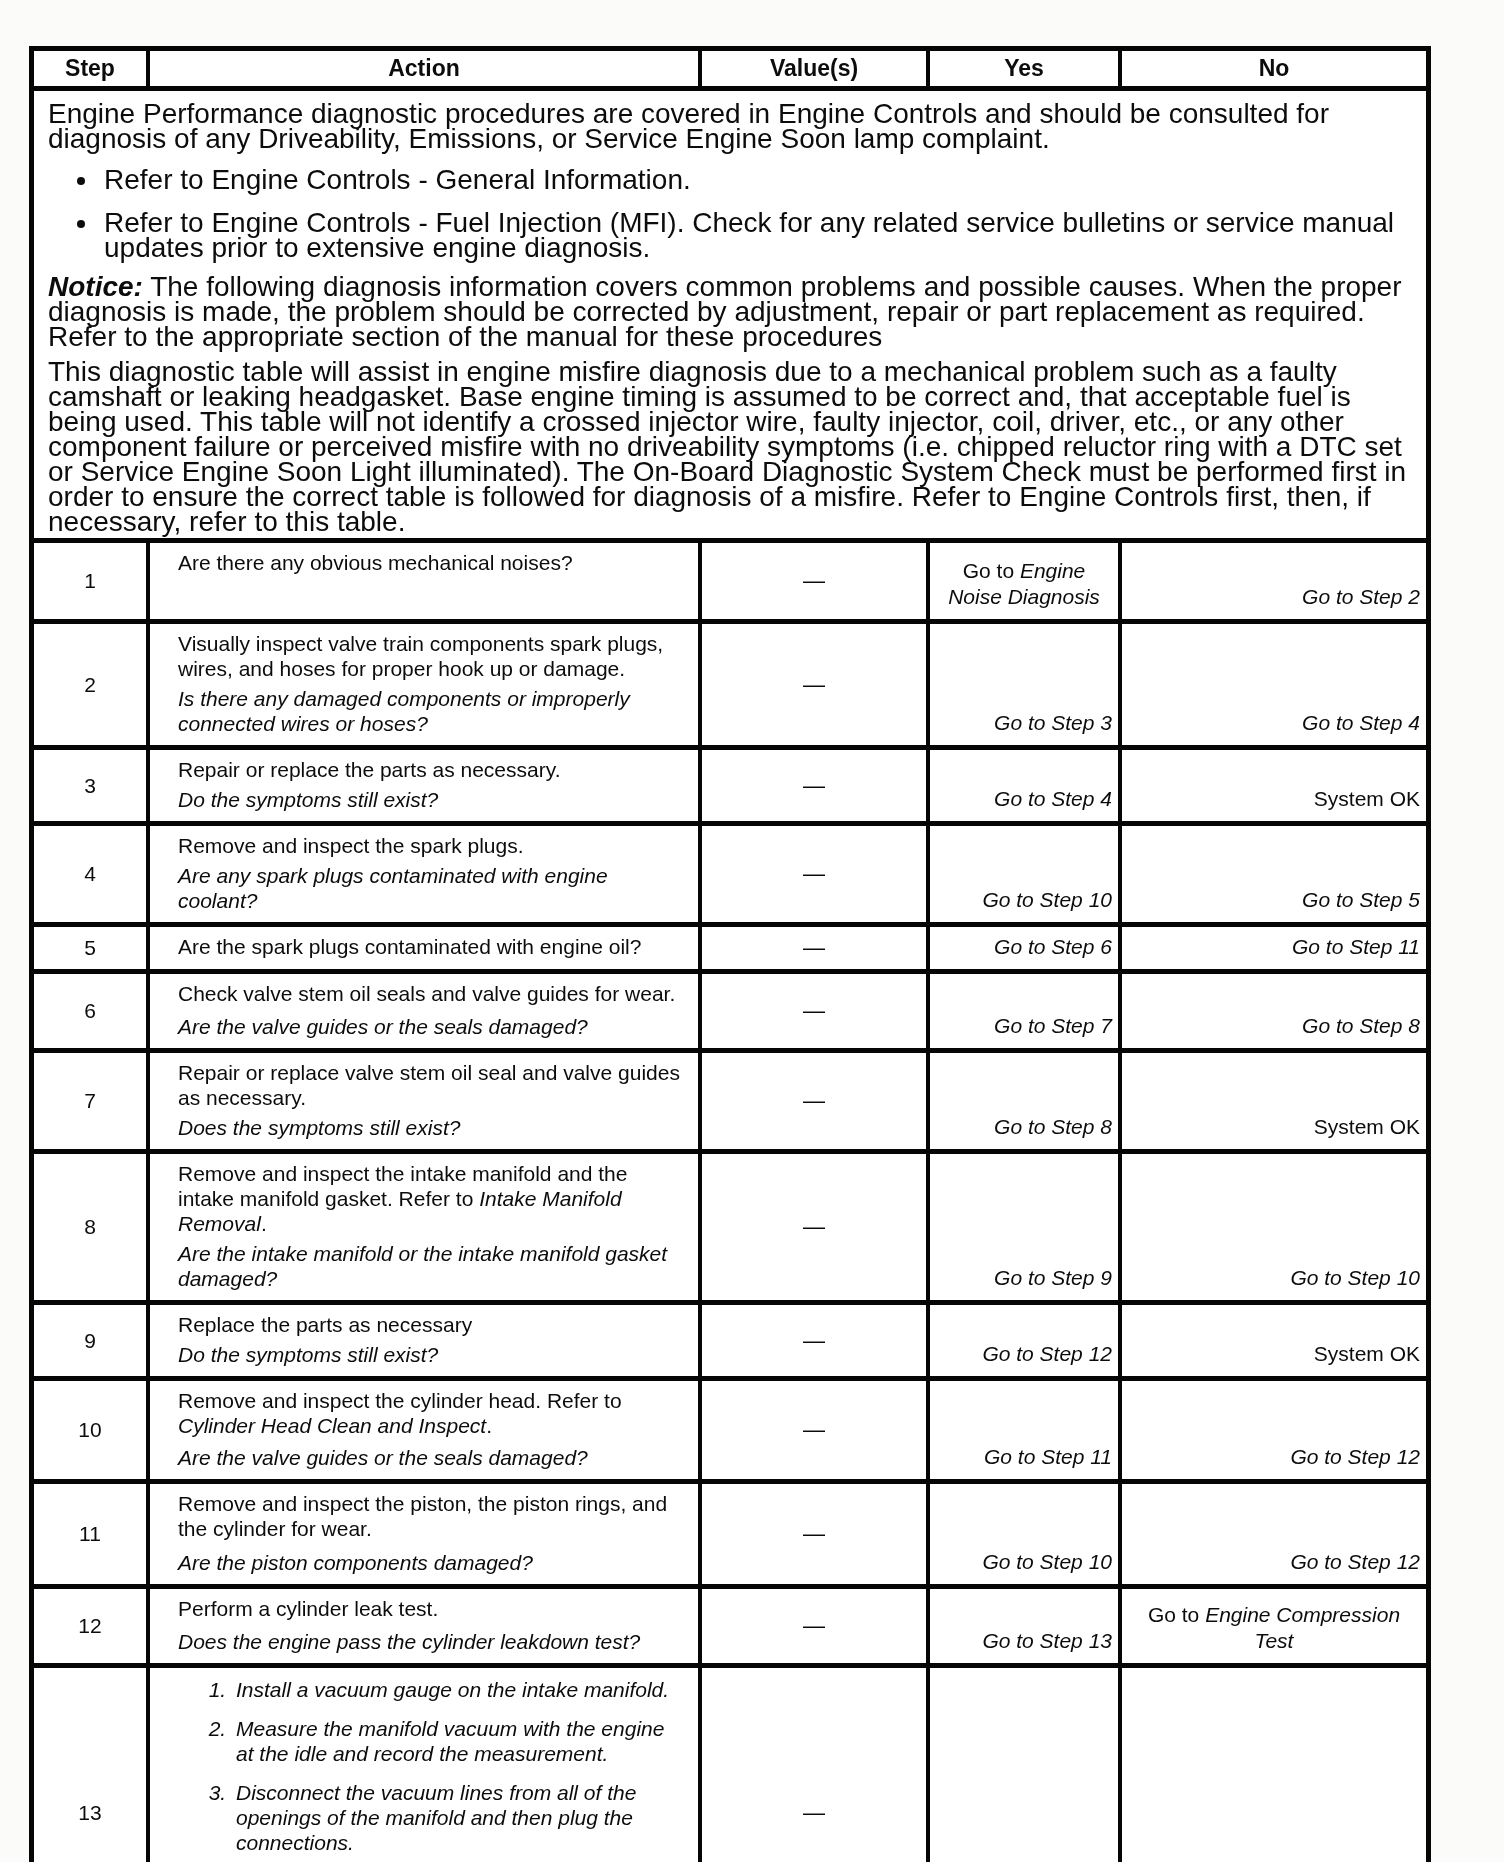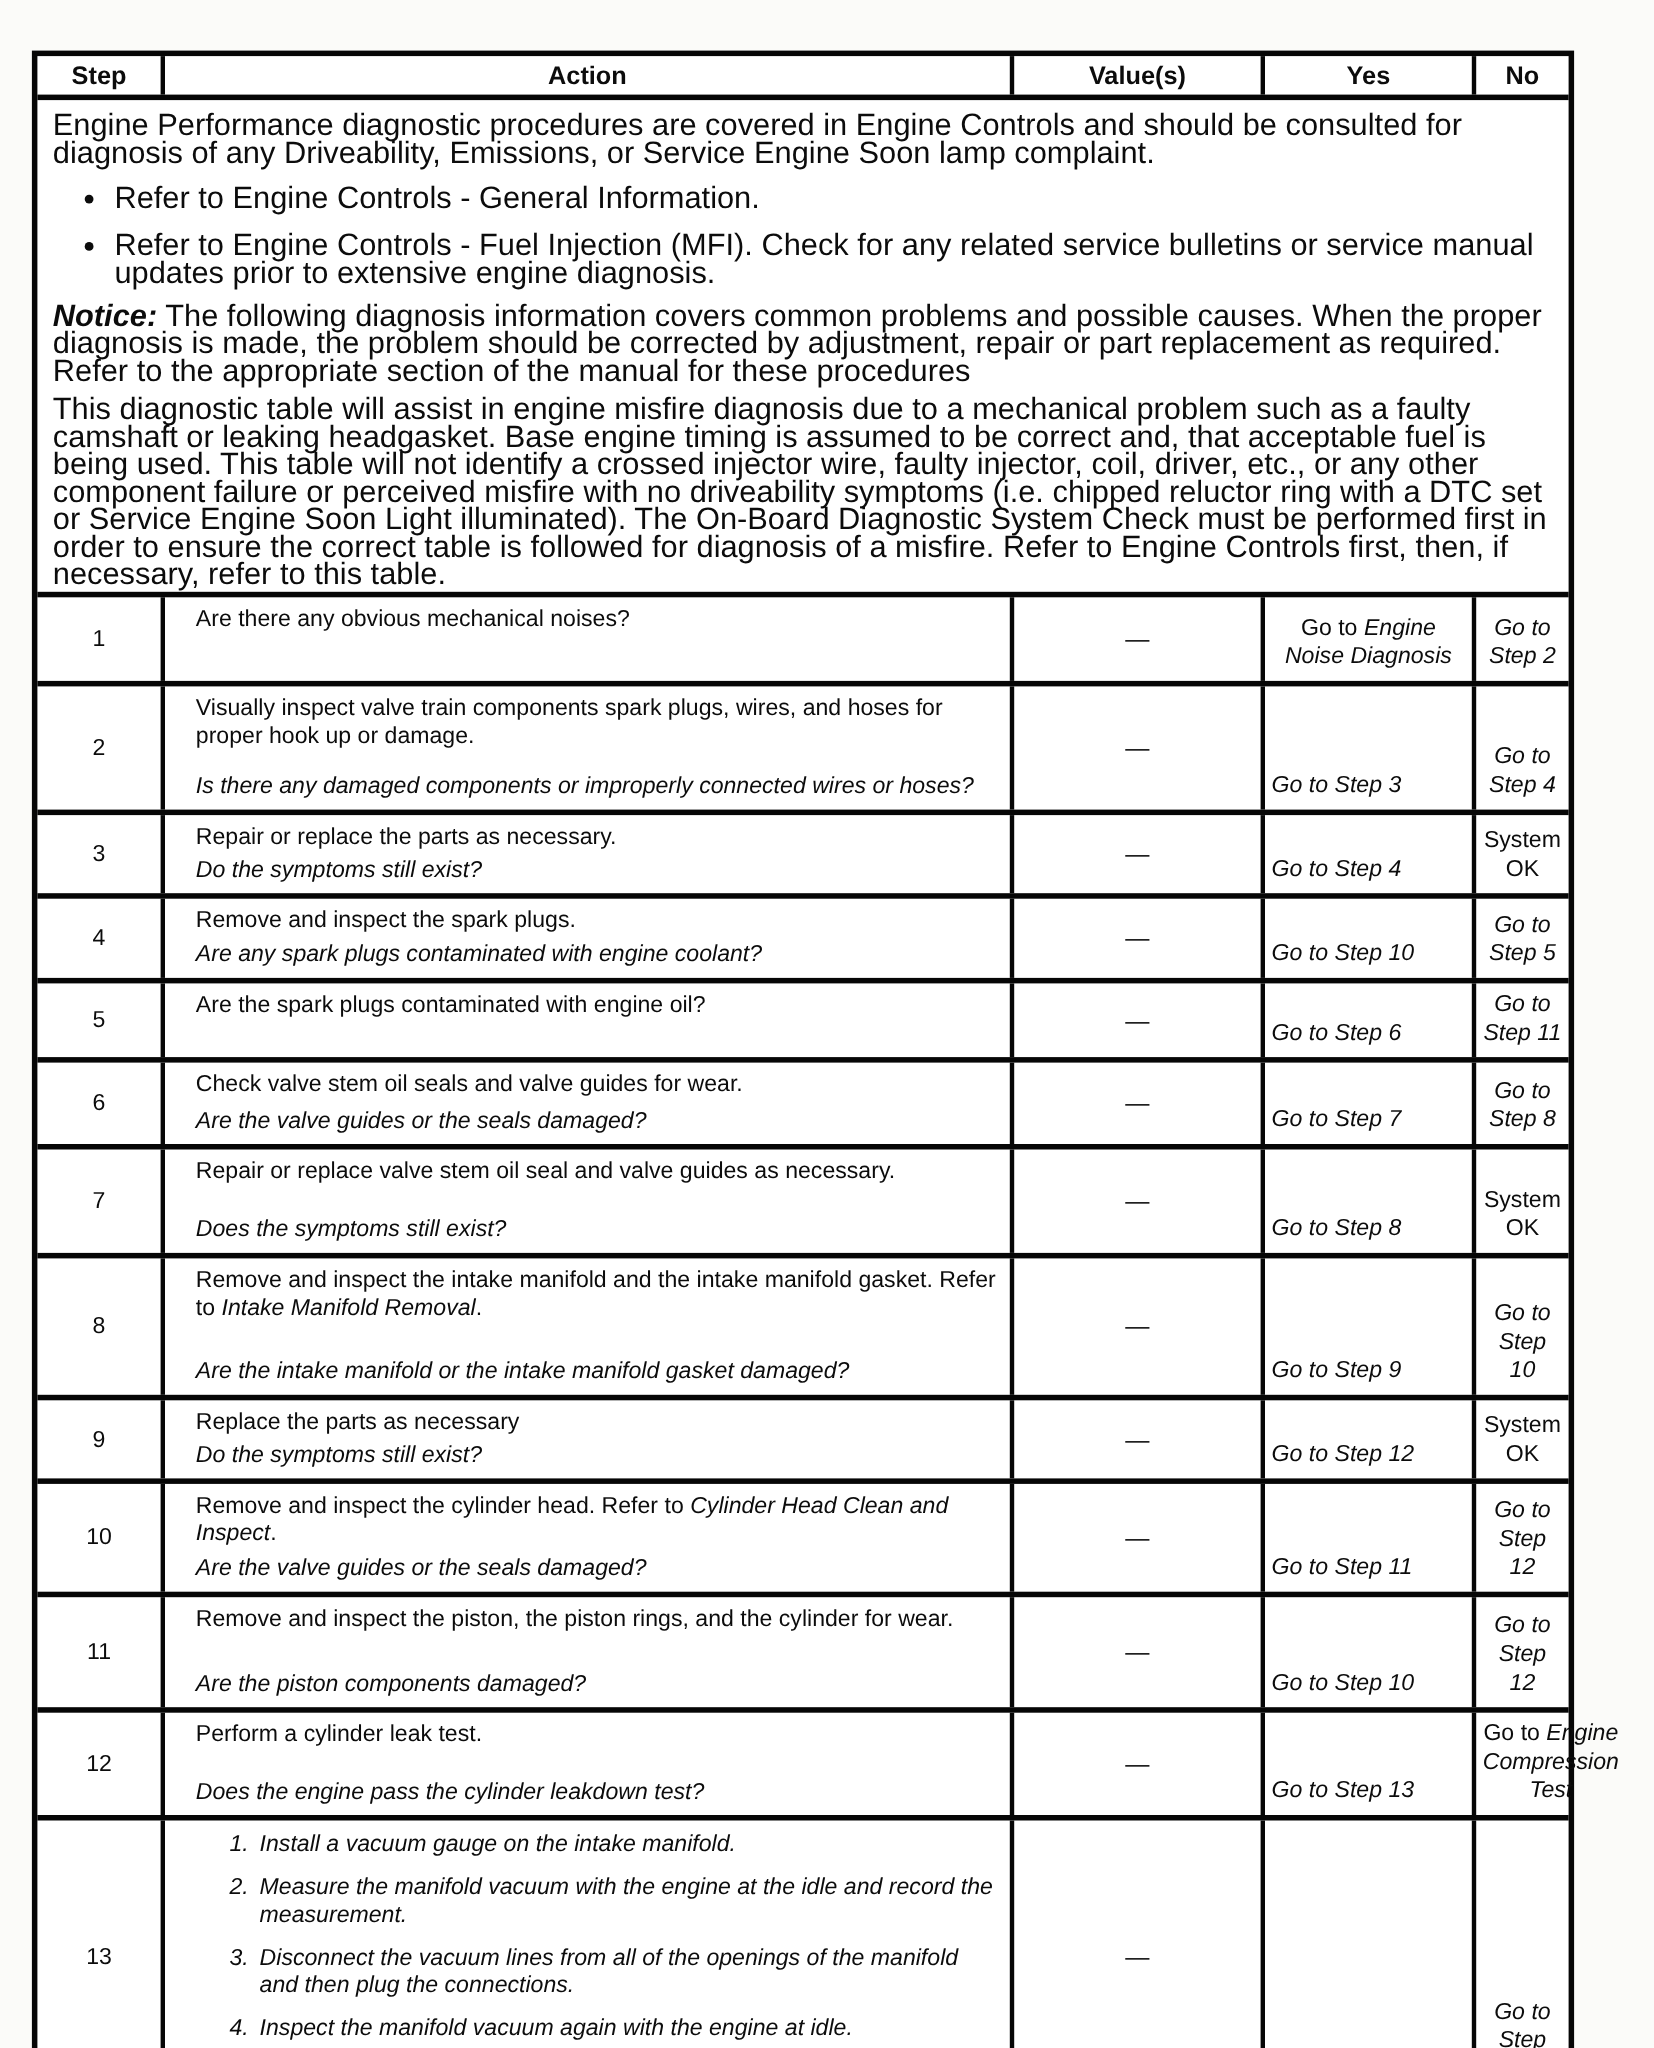--- a/index.html
+++ b/index.html
@@ -16,21 +16,21 @@
     left: 29px; top: 46px;
     width: 1402px;
     background: #fff;
     border: 5px solid #060606;
     box-sizing: border-box;
   }
   .row { display: flex; align-items: stretch; }
   .cell { box-sizing: border-box; }
   .cell + .cell { border-left: 4px solid #060606; }
   .c-step   { width: 112px; flex: 0 0 auto; }
-  .c-action { width: 772px; flex: 0 0 auto; }
+  .c-action { width: 552px; flex: 0 0 auto; }
   .c-value  { width: 228px; flex: 0 0 auto; }
   .c-yes    { width: 192px; flex: 0 0 auto; }
   .c-no     { flex: 1 1 auto; }
 
   
   .header-row { border-bottom: 5px solid #060606; }
   .header-row .cell {
     display: flex; align-items: center; justify-content: center;
     font-weight: bold; font-size: 23px; padding: 4px 2px;
   }
@@ -61,21 +61,21 @@
   #rows-body .c-action p { margin: 0; }
   #rows-body .c-action p + p, #rows-body .c-action ol + p { margin-top: 5px; font-style: italic; }
   #rows-body .c-action ol { margin: 2px 0 0 0; padding-left: 54px; font-style: italic; }
   #rows-body .c-action li { margin-bottom: 14px; padding-left: 4px; }
   #rows-body .c-action li:last-child { margin-bottom: 0; }
   #rows-body .c-value {
     display: flex; align-items: center; justify-content: center;
     font-size: 22px;
   }
   #rows-body .c-yes, #rows-body .c-no {
-    display: flex; flex-direction: column; justify-content: flex-end; align-items: flex-start;
+    display: flex; flex-direction: column; justify-content: flex-end; align-items: flex-end;
     text-align: center; font-size: 21px; line-height: 26px;
     padding: 6px 6px 9px 6px;
   }
   .answer { max-width: 100%; }
   .answer em { font-style: italic; }
 
   
   #rows-body .row:nth-child(1)  { min-height: 76px; }
   #rows-body .row:nth-child(2)  { min-height: 112px; }
   #rows-body .row:nth-child(3)  { min-height: 70px; }

